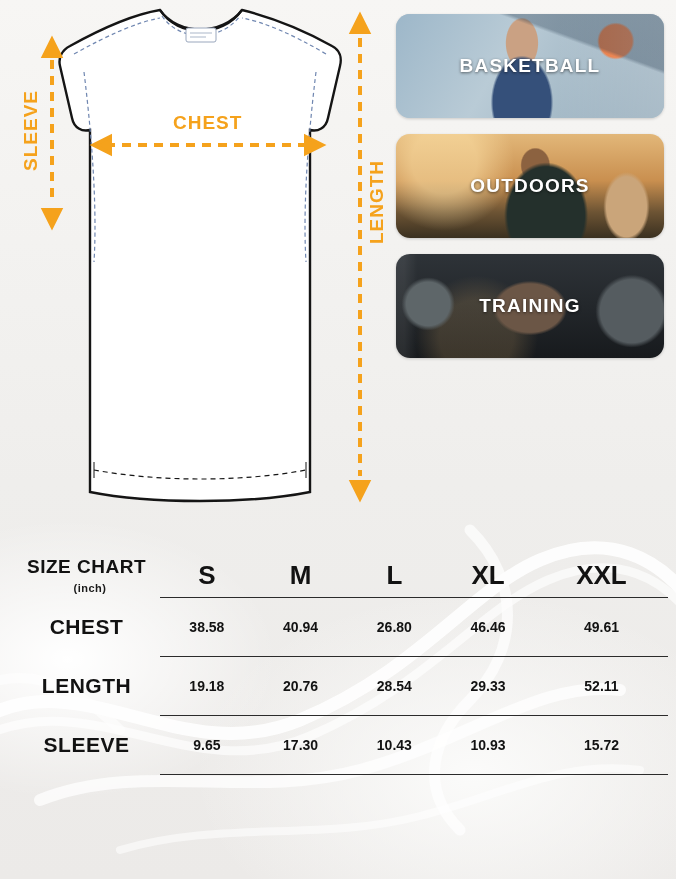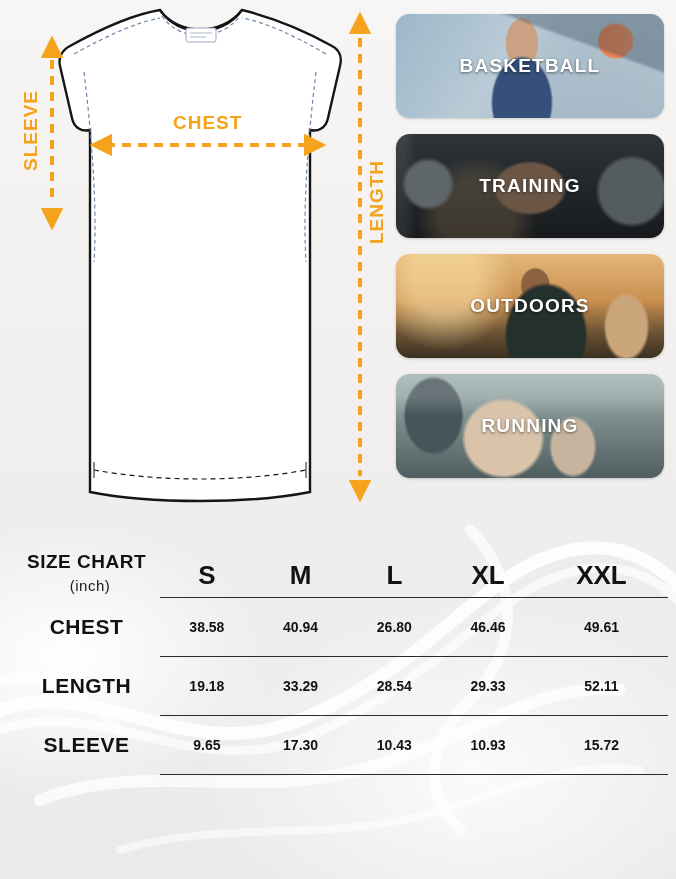--- a/index.html
+++ b/index.html
@@ -180,22 +180,22 @@
     letter-spacing: 0.5px;
   }
   .titlecell {
     font-size: 19px;
     letter-spacing: 0.5px;
     line-height: 1.25;
     vertical-align: top;
   }
   .titlecell .unit {
     display: block;
-    font-weight: normal;
-    font-size: 15px;
+    font-weight: bold;
+    font-size: 11px;
     padding-left: 7px;
     padding-top: 4px;
     color: #1a1a1a;
   }
   tr.divider td {
     border-bottom: 1px solid #2b2b2b;
     height: 0;
     padding: 0;
   }
   tr.divider td.col-head { border-bottom: none; }
@@ -265,30 +265,26 @@
       <div class="label label-length">LENGTH</div>
       <div class="label label-sleeve">SLEEVE</div>
     </div>
 
     <div class="cards">
       <div class="card">
         <div class="photo ph-basketball"></div>
         <div class="caption">BASKETBALL</div>
       </div>
       <div class="card">
-        <div class="photo ph-training"></div>
-        <div class="caption">TRAINING</div>
-      </div>
-      <div class="card">
         <div class="photo ph-outdoors"></div>
         <div class="caption">OUTDOORS</div>
       </div>
       <div class="card">
-        <div class="photo ph-running"></div>
-        <div class="caption">RUNNING</div>
+        <div class="photo ph-training"></div>
+        <div class="caption">TRAINING</div>
       </div>
     </div>
   </div>
 
   <svg class="laces" viewBox="0 0 676 409">
     <g fill="none" stroke="#ffffff" stroke-linecap="round" opacity="0.92">
       <path d="M-20 250 C 80 190 180 300 300 250 C 420 200 470 120 540 90 C 610 60 660 90 690 130" stroke-width="13"></path>
       <path d="M-20 268 C 90 212 190 318 310 266 C 430 214 478 140 548 110 C 618 80 666 110 694 150" stroke-width="9" opacity="0.7"></path>
       <path d="M40 330 C 140 290 250 330 360 300 C 470 270 540 210 620 220" stroke-width="12" opacity="0.8"></path>
       <path d="M120 380 C 220 350 320 372 420 346 C 500 326 560 290 640 300" stroke-width="8" opacity="0.6"></path>
@@ -327,21 +323,21 @@
       </tr>
 
       <tr class="divider">
         <td class="col-head"></td>
             <td colspan="5"></td>
       </tr>
 
       <tr class="datarow">
         <td class="col-head rowlabel">LENGTH</td>
         <td class="size-col">19.18</td>
-        <td class="size-col">33.29</td>
+        <td class="size-col">20.76</td>
         <td class="size-col">28.54</td>
         <td class="size-col">29.33</td>
         <td class="size-col">52.11</td>
       </tr>
 
       <tr class="divider">
         <td class="col-head"></td>
             <td colspan="5"></td>
       </tr>
 

